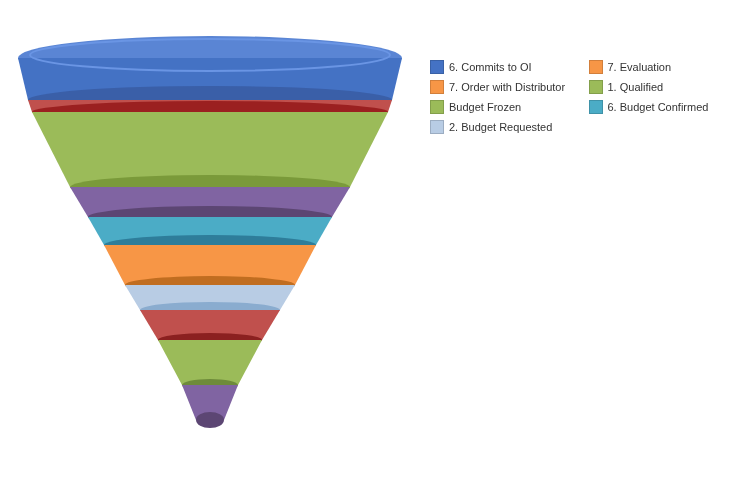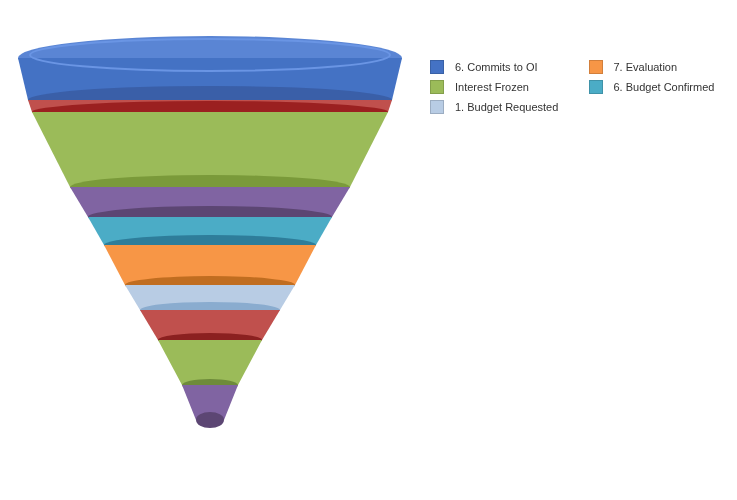--- a/index.html
+++ b/index.html
@@ -39,21 +39,21 @@
       padding-left: 10px;
     }
     .legend-grid {
       display: grid;
       grid-template-columns: 1fr 1fr;
       gap: 6px 10px;
     }
     .legend-item {
       display: flex;
       align-items: center;
-      gap: 11px;
+      gap: 5px;
       font-size: 11px;
       color: #333;
       white-space: nowrap;
     }
     .legend-color {
       width: 14px;
       height: 14px;
       flex-shrink: 0;
       border: 1px solid rgba(0,0,0,0.15);
     }
@@ -114,30 +114,38 @@
       <div class="legend-item">
         <div class="legend-color" style="background:#4472C4;"></div>
         <span>6. Commits to OI</span>
       </div>
 
       <div class="legend-item">
         <div class="legend-color" style="background:#F79646;"></div>
         <span>7. Evaluation</span>
       </div>
 
-
+      <div class="legend-item">
+        <div class="legend-color" style="background:#F79646;"></div>
+        <span>7. Order with Distributor</span>
+      </div>
 
       <div class="legend-item">
         <div class="legend-color" style="background:#9BBB59;"></div>
-        <span>Interest Frozen</span>
+        <span>1. Qualified</span>
+      </div>
+
+      <div class="legend-item">
+        <div class="legend-color" style="background:#9BBB59;"></div>
+        <span>Budget Frozen</span>
       </div>
 
       <div class="legend-item">
         <div class="legend-color" style="background:#4BACC6;"></div>
         <span>6. Budget Confirmed</span>
       </div>
       <div class="legend-item">
         <div class="legend-color" style="background:#B8CCE4;"></div>
-        <span>1. Budget Requested</span>
+        <span>2. Budget Requested</span>
       </div>
     </div>
   </div>
 </div>
 
 </body></html>

